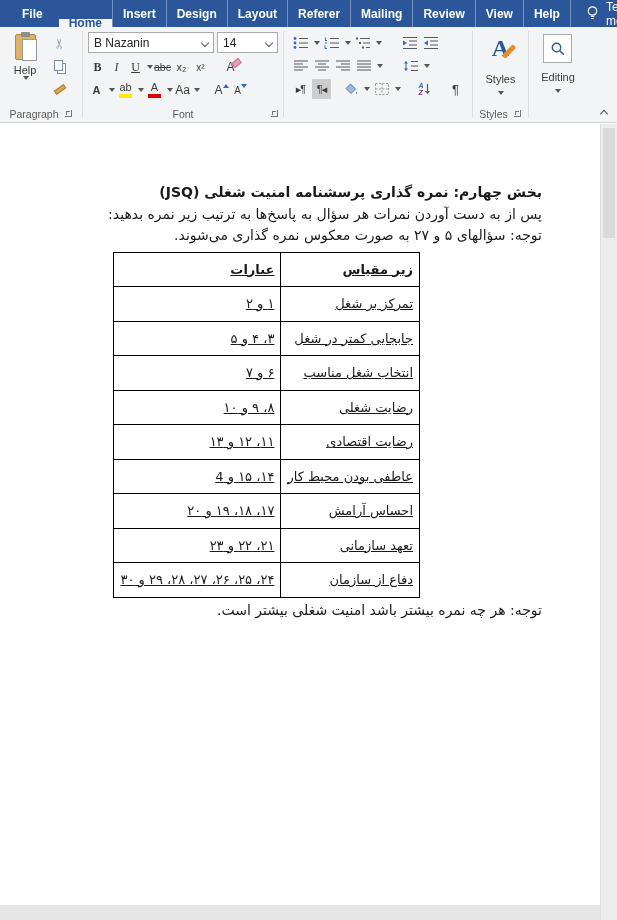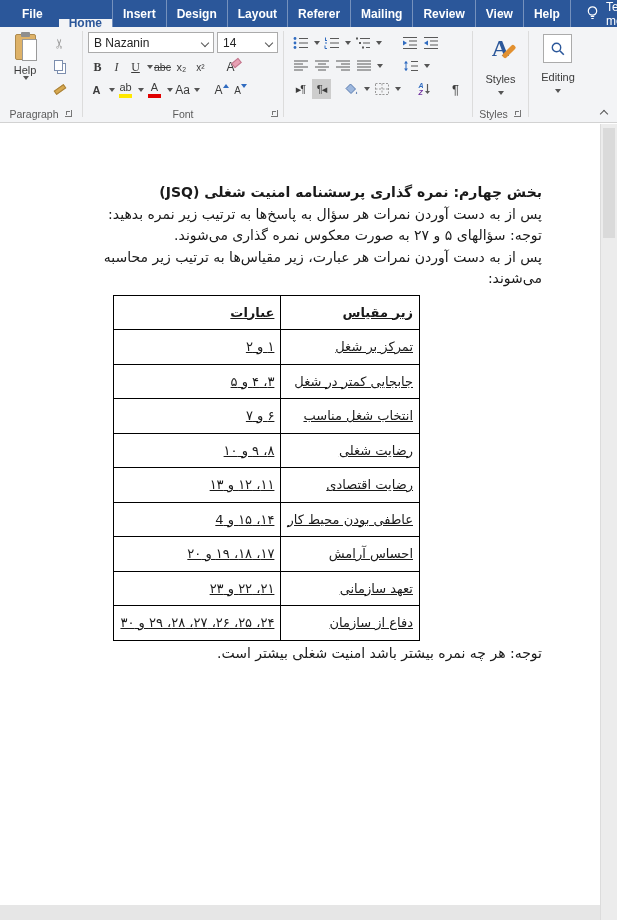--- a/index.html
+++ b/index.html
@@ -389,21 +389,20 @@
       <span class="chv-up"></span>
     </div>
 </div>
 
 <div class="docarea">
   <div class="page">
     <div class="doc">
       <p class="title">بخش چهارم: نمره گذاری پرسشنامه امنیت شغلی (JSQ)</p>
       <p>پس از به دست آوردن نمرات هر سؤال به پاسخ‌ها به ترتیب زیر نمره بدهید:</p>
       <p>توجه: سؤالهای ۵ و ۲۷ به صورت معکوس نمره گذاری می‌شوند.</p>
-      <p>پس از به دست آوردن نمرات هر عبارت، زیر مقیاس‌ها به ترتیب زیر محاسبه می‌شوند:</p>
       <table class="jsq">
         <tbody>
             <tr>
           <th class="col-scale">زیر مقیاس</th>
           <th class="col-items">عبارات</th>
         </tr>
         <tr>
               <td>تمرکز بر شغل</td>
               <td>۱ و ۲</td>
             </tr>

